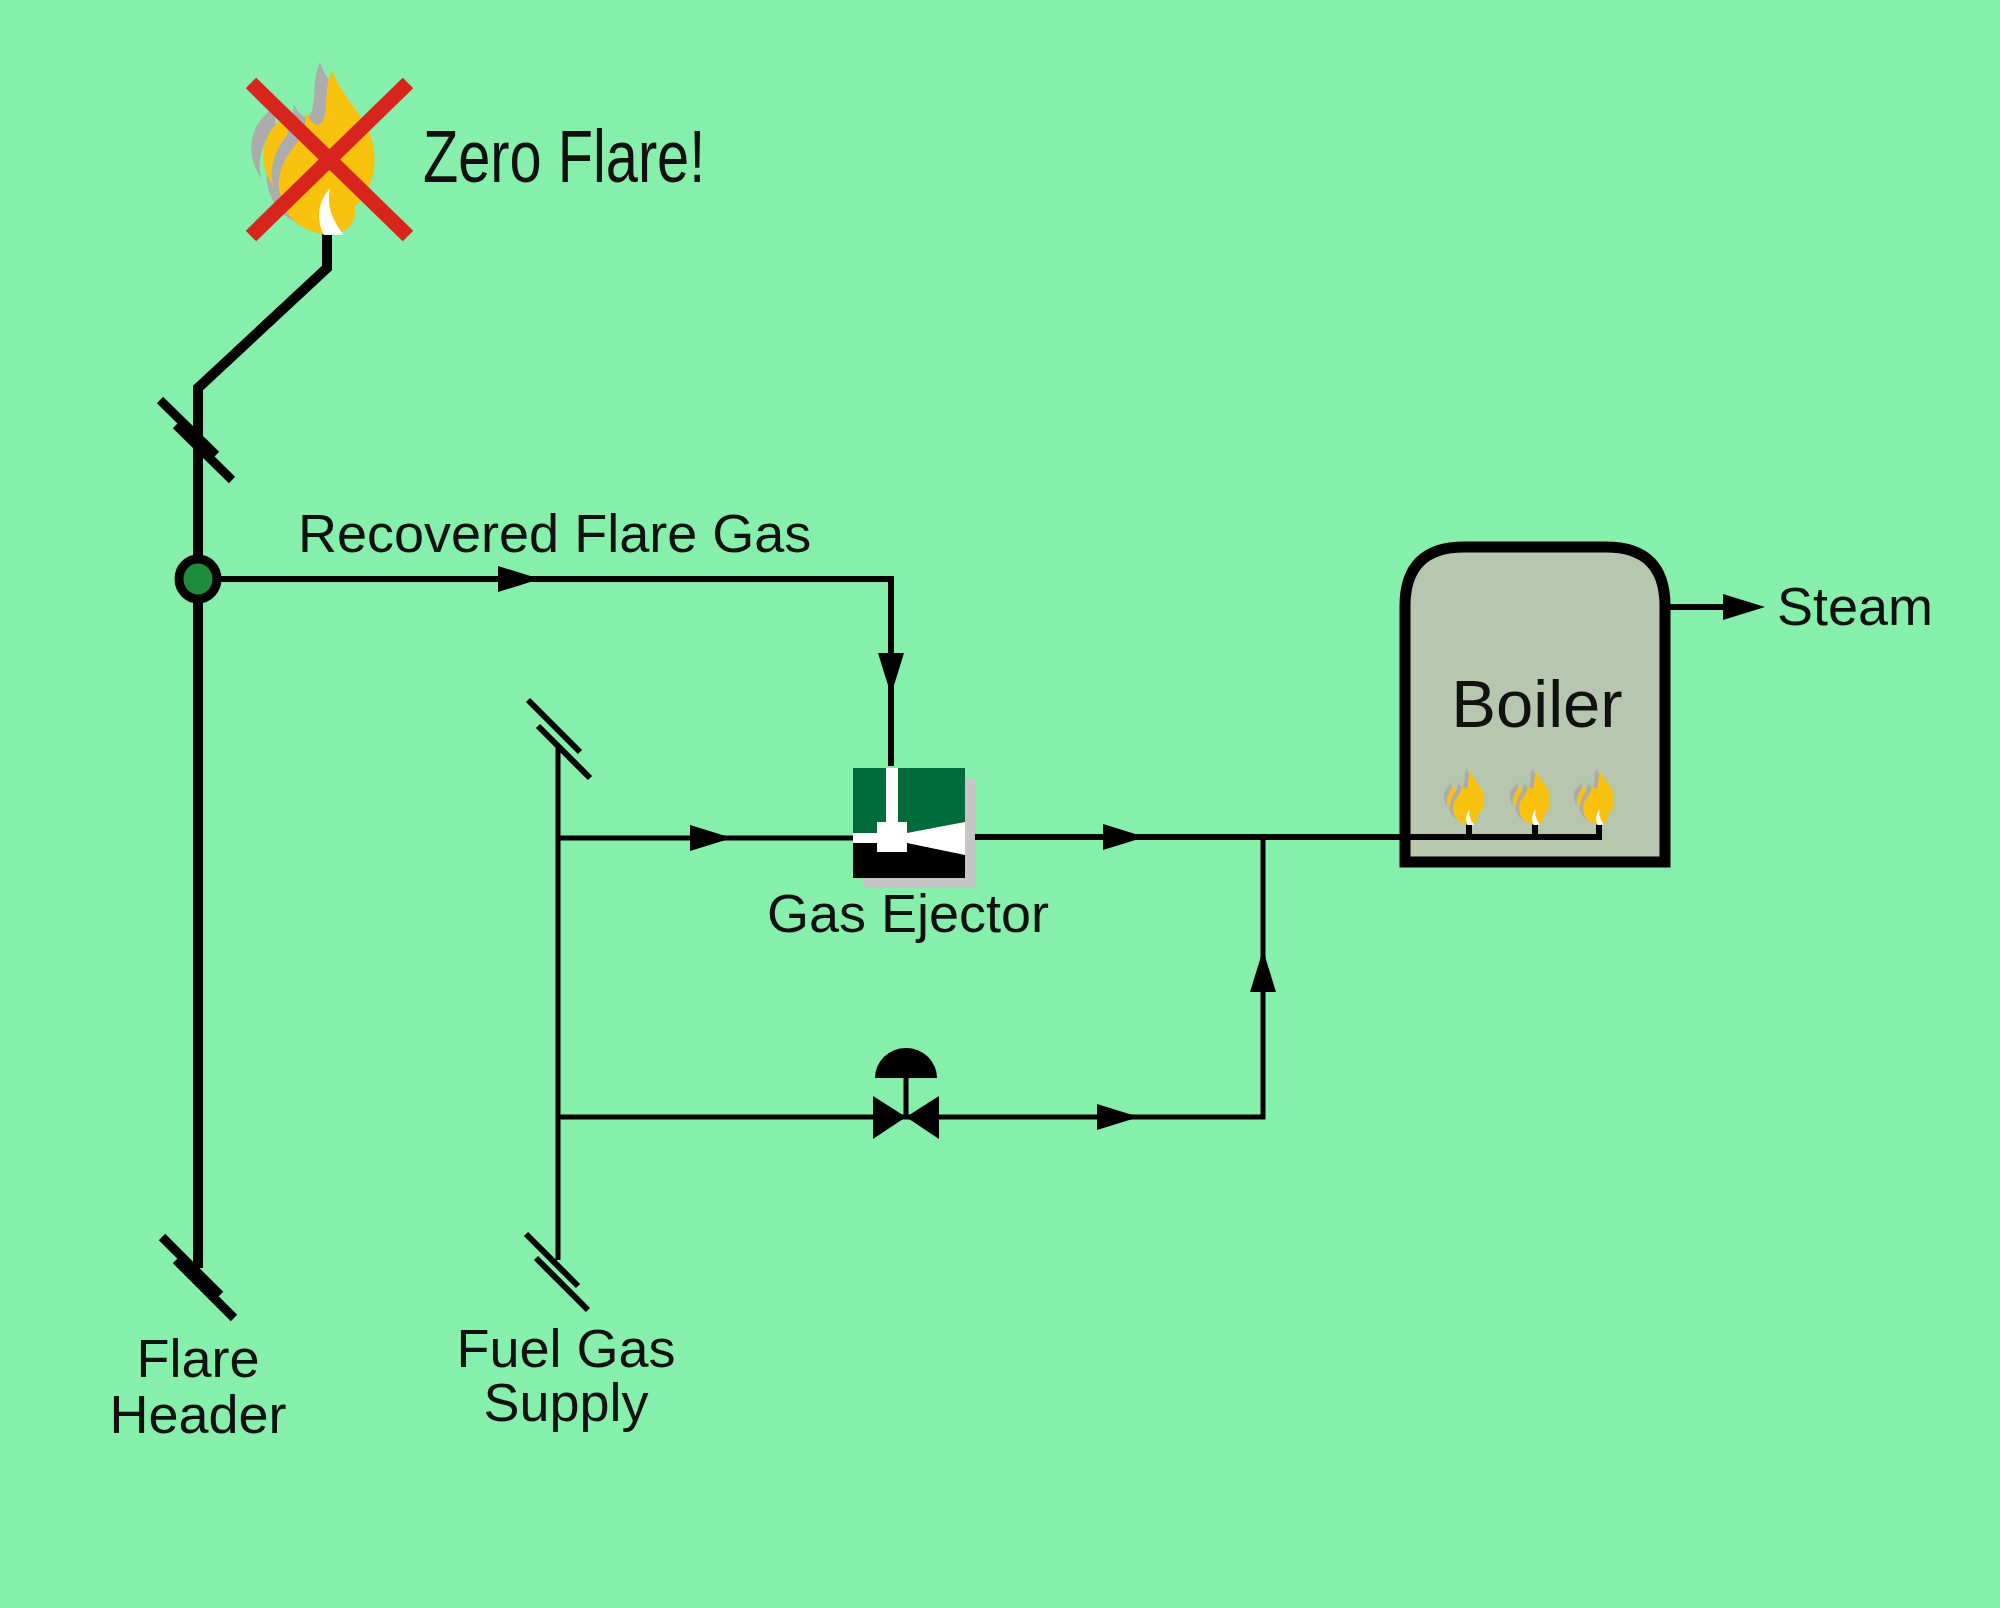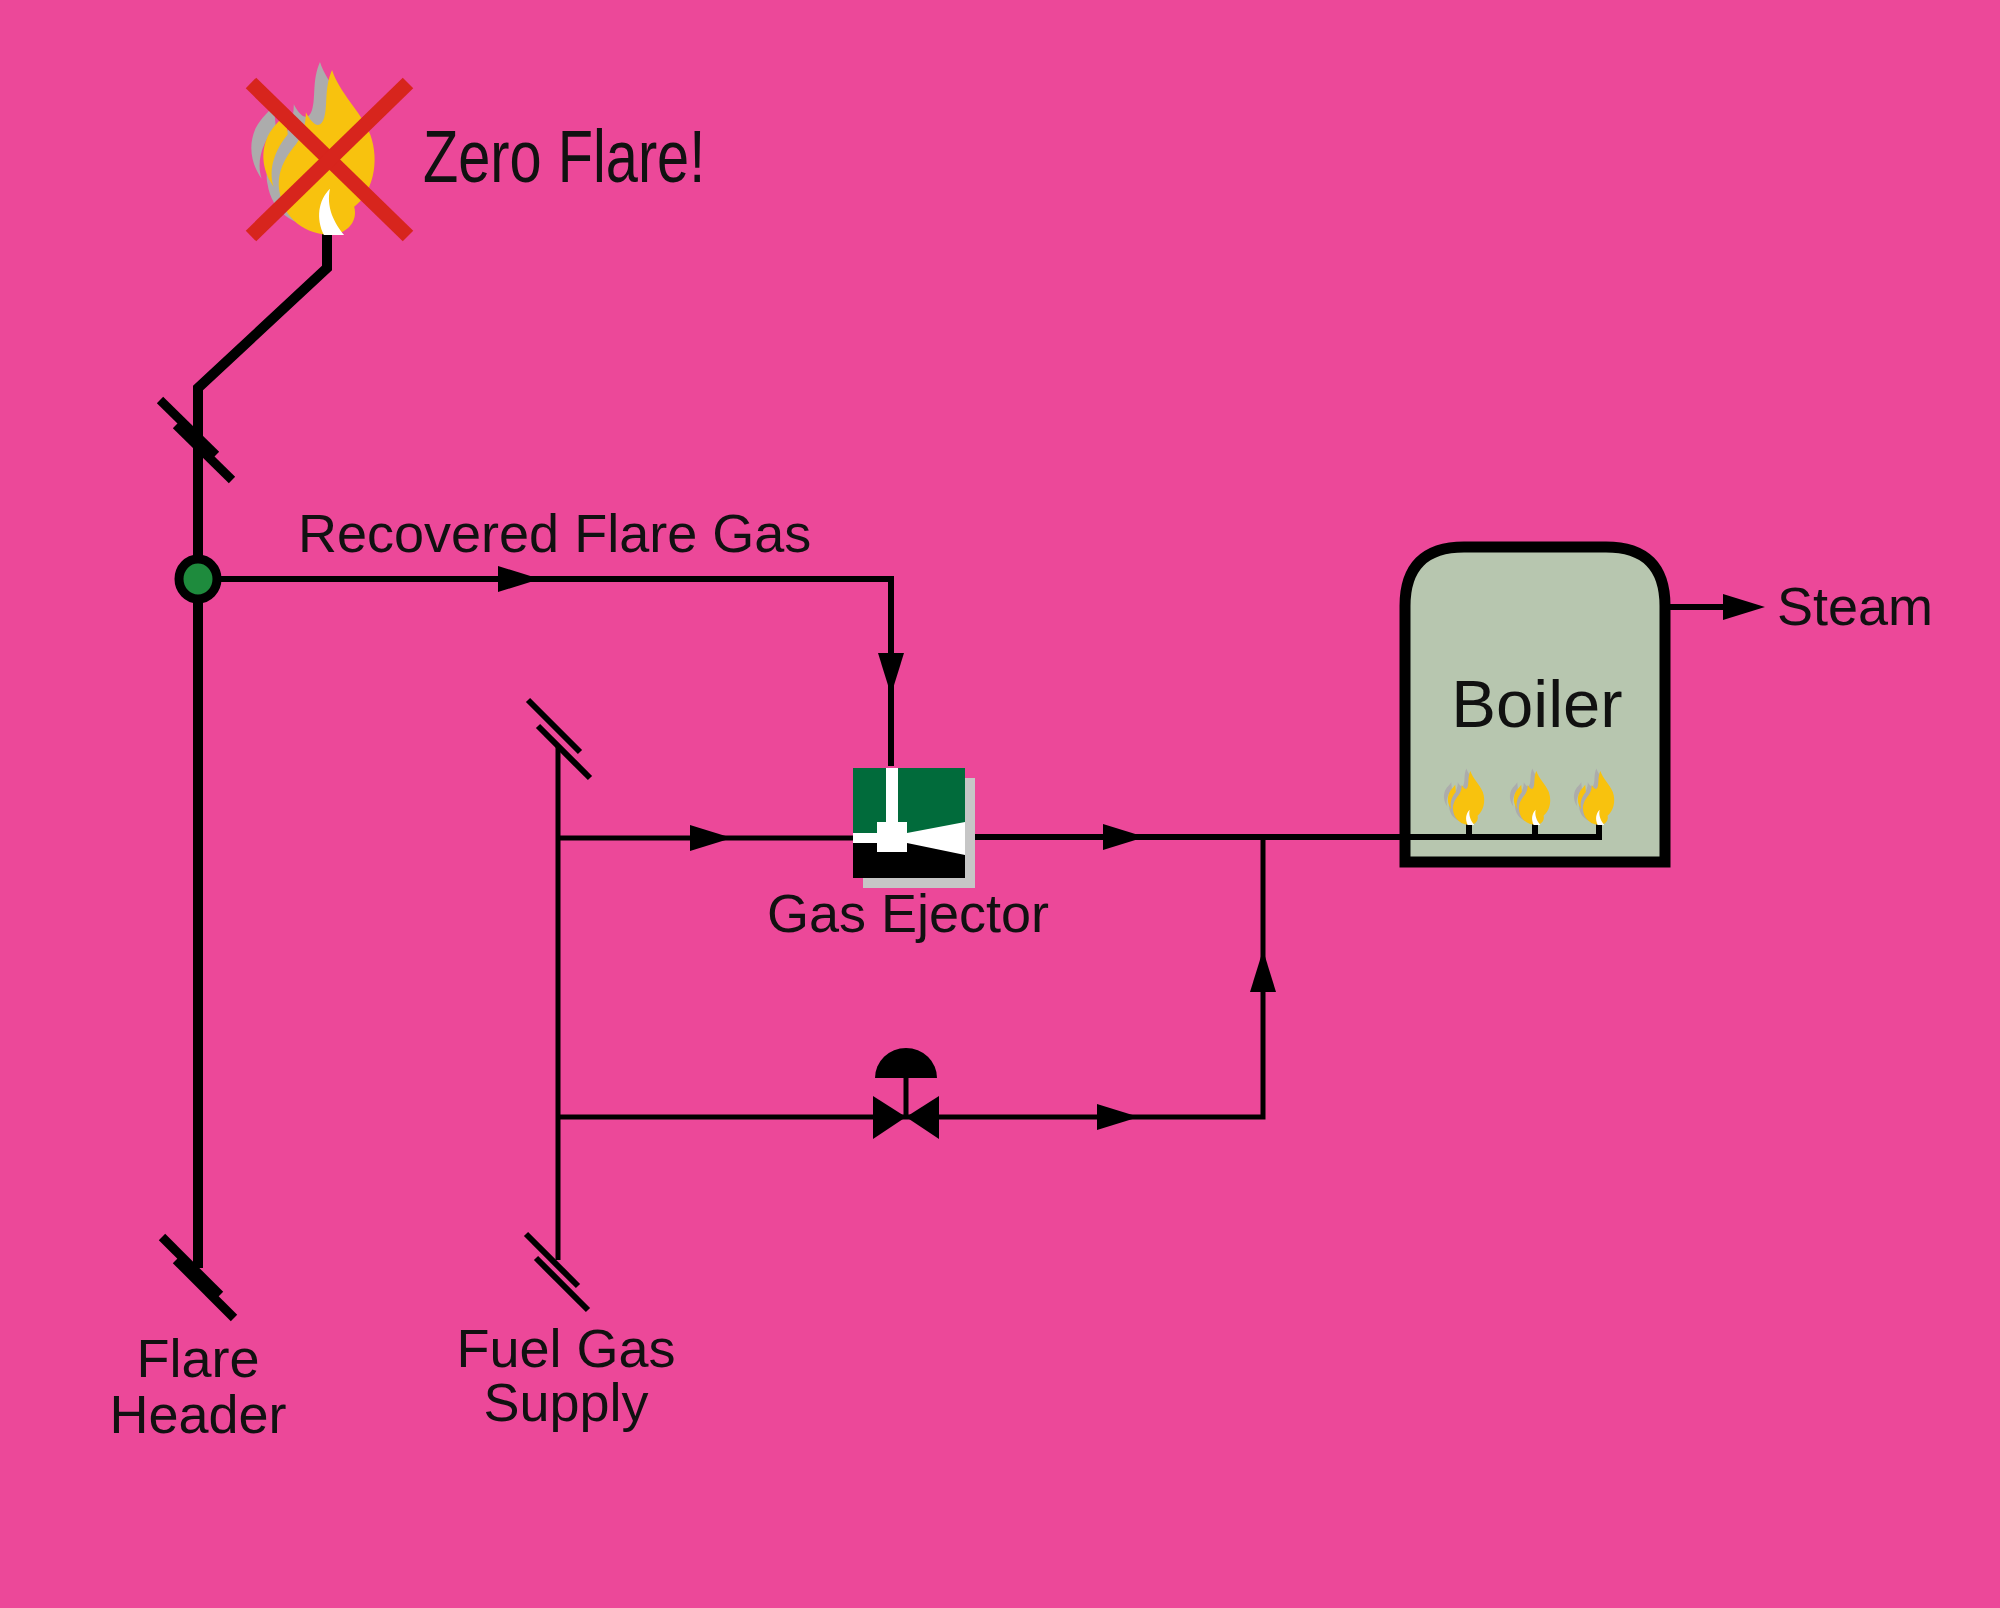--- a/index.html
+++ b/index.html
@@ -1,16 +1,16 @@
 <!DOCTYPE html>
 <html><head>
 <meta charset="utf-8">
 <style>
   html,body{margin:0;padding:0;background:#ffffff;}
-  .stage{position:relative;width:2000px;height:1608px;background:#ec4899;overflow:hidden;}
+  .stage{position:relative;width:2000px;height:1608px;background:#86efac;overflow:hidden;}
   svg{display:block;}
   .pipe-thick{stroke:#000;stroke-width:10;fill:none;}
   .pipe{stroke:#000;stroke-width:6;fill:none;}
   .pipe-thin{stroke:#000;stroke-width:5;fill:none;}
   .brk{stroke:#000;stroke-width:9;fill:none;}
   .brk-thin{stroke:#000;stroke-width:6;fill:none;}
   .arrow{fill:#000;stroke:none;}
   .blk{fill:#000;stroke:none;}
   .white{fill:#ffffff;stroke:none;}
   .outline{stroke:#000;stroke-width:11;}

